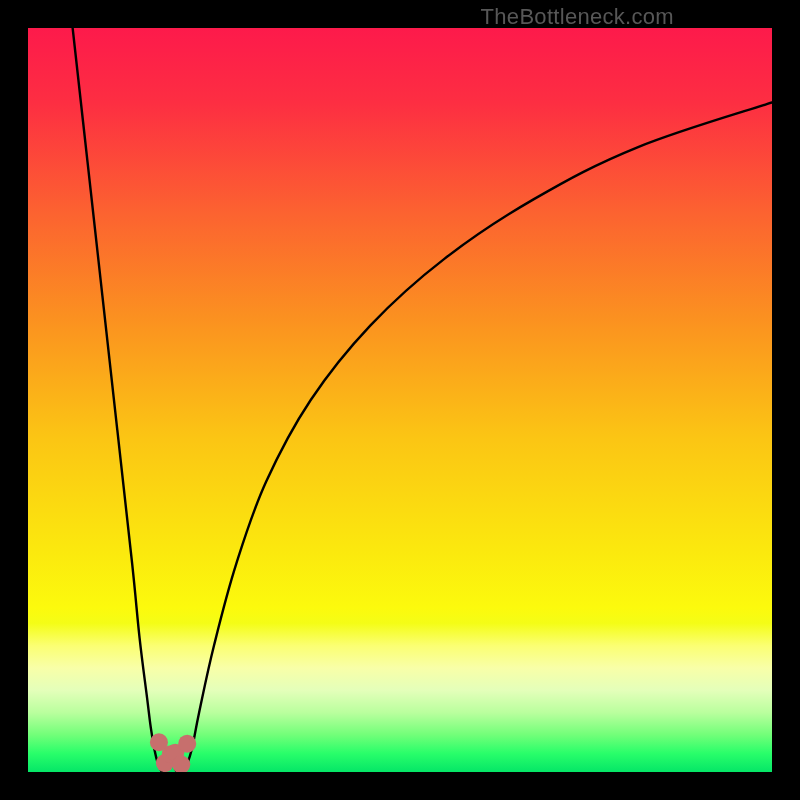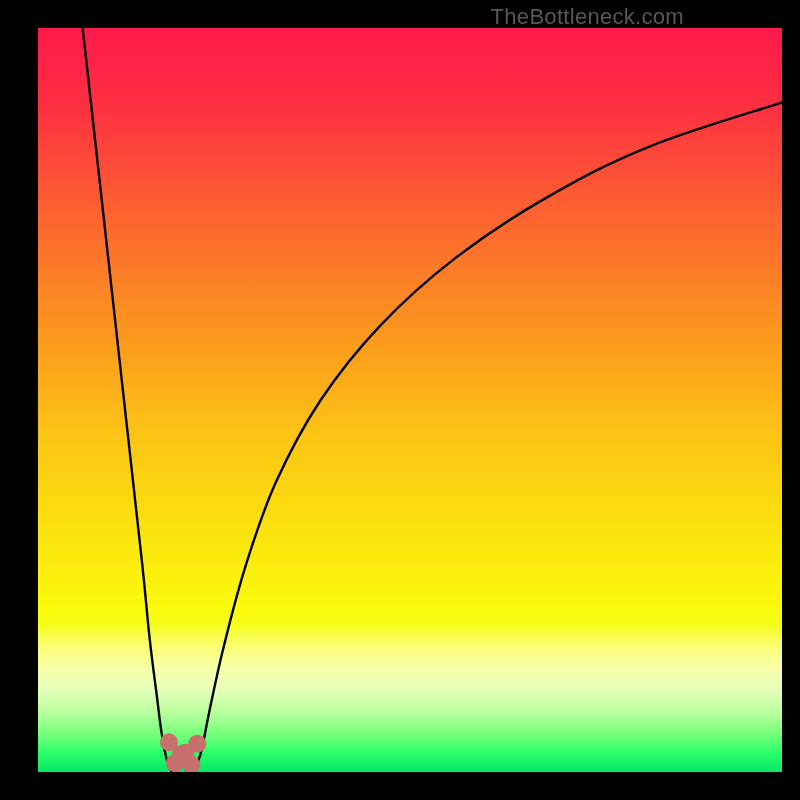--- a/index.html
+++ b/index.html
@@ -6,21 +6,21 @@
     margin: 0;
     padding: 0;
     width: 800px;
     height: 800px;
     overflow: hidden;
     background: #000;
     font-family: Arial, Helvetica, sans-serif;
   }
   .frame {
     position: absolute;
-    top: 0; left: 10px;
+    top: 0; left: 0;
     width: 684px;
     height: 800px;
     background: #000;
   }
   .plot-area {
     position: absolute;
     top: 28px;
     left: 28px;
     width: 744px;
     height: 744px;

